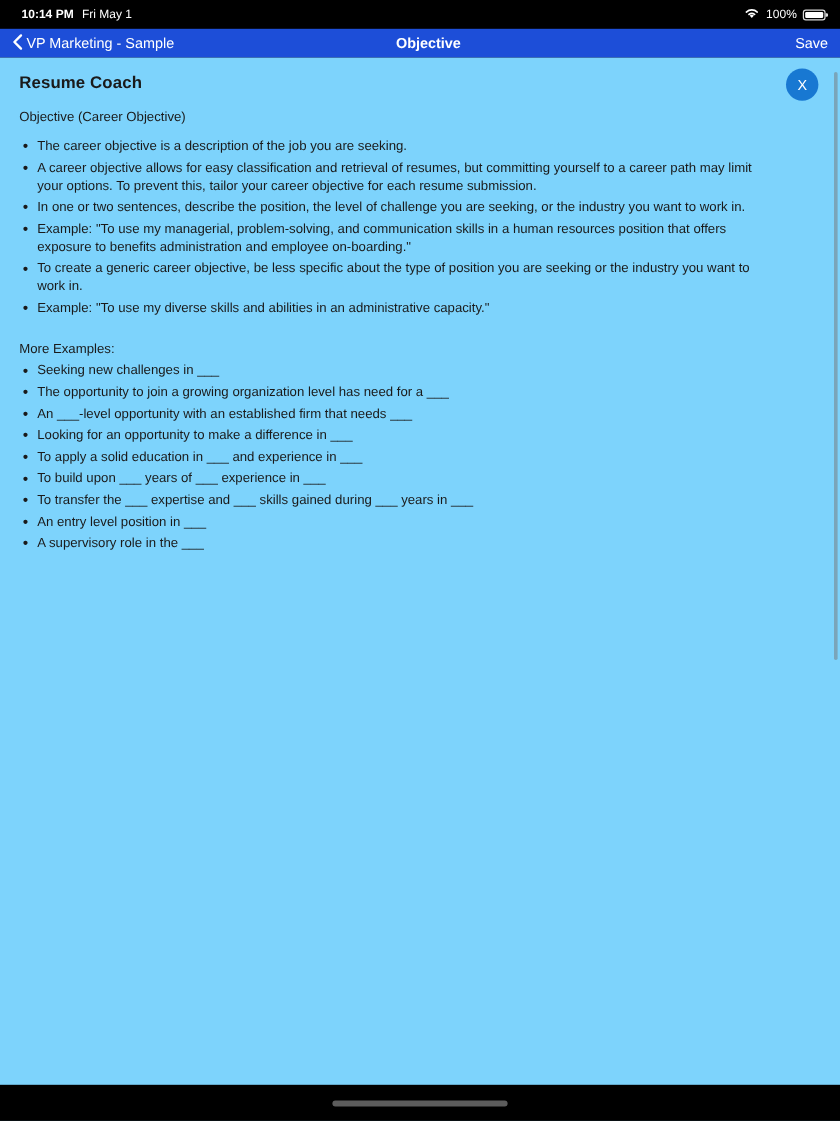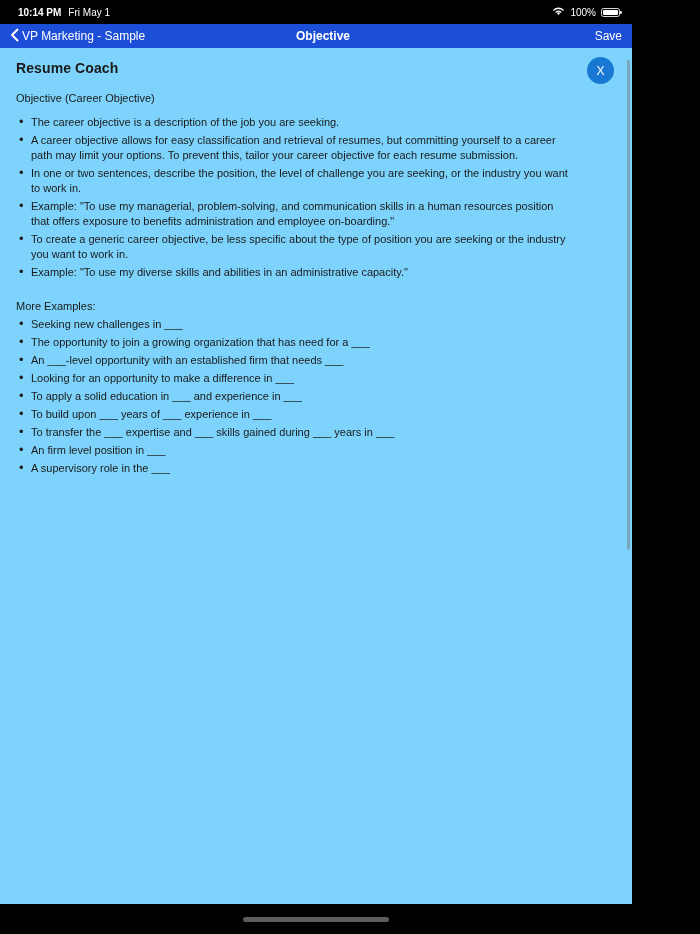--- a/index.html
+++ b/index.html
@@ -1,18 +1,18 @@
 <!DOCTYPE html>
 <html><head>
 <meta charset="utf-8">
 <style>
   * { margin:0; padding:0; box-sizing:border-box; }
   html,body { width:700px; height:934px; }
   body { background:#000; font-family:"Liberation Sans", sans-serif; }
-  .screen { width:632px; height:934px; display:flex; flex-direction:column; overflow:hidden; }
+  .screen { width:700px; height:934px; display:flex; flex-direction:column; overflow:hidden; }
 
   
   .status-bar { height:24px; background:#000; color:#fff; display:flex; justify-content:space-between; align-items:center; padding:0 12px; font-size:10px; }
   .status-left { display:flex; gap:7px; align-items:center; padding-left:6px; }
   .status-time { font-weight:700; }
   .status-date { font-weight:400; }
   .status-right { display:flex; gap:5px; align-items:center; }
   .battery-shell { width:19px; height:9px; border:1px solid rgba(255,255,255,.85); border-radius:2.5px; position:relative; }
   .battery-shell::before { content:""; position:absolute; inset:1px; background:#fff; border-radius:1px; }
   .battery-shell::after { content:""; position:absolute; right:-3px; top:2px; width:2px; height:3px; background:rgba(255,255,255,.85); border-radius:0 1px 1px 0; }
@@ -91,27 +91,27 @@
         <li>Example: "To use my managerial, problem-solving, and communication skills in a human resources position that offers exposure to benefits administration and employee on-boarding."</li>
         <li>To create a generic career objective, be less specific about the type of position you are seeking or the industry you want to work in.</li>
         <li>Example: "To use my diverse skills and abilities in an administrative capacity."</li>
       </ul>
 
     <p class="more-label">More Examples:</p>
 
     <ul class="bullets examples">
 
     <li>Seeking new challenges in ___</li>
-        <li>The opportunity to join a growing organization that has need for a ___</li>
+        <li>The opportunity to join a growing organization level has need for a ___</li>
         <li>An ___-level opportunity with an established firm that needs ___</li>
         <li>Looking for an opportunity to make a difference in ___</li>
         <li>To apply a solid education in ___ and experience in ___</li>
         <li>To build upon ___ years of ___ experience in ___</li>
         <li>To transfer the ___ expertise and ___ skills gained during ___ years in ___</li>
-        <li>An firm level position in ___</li>
+        <li>An entry level position in ___</li>
         <li>A supervisory role in the ___</li>
       </ul>
 
     <div class="scrollbar"></div>
   </div>
 
   <div class="bottom-bar">
     <div class="home-indicator"></div>
   </div>
 

